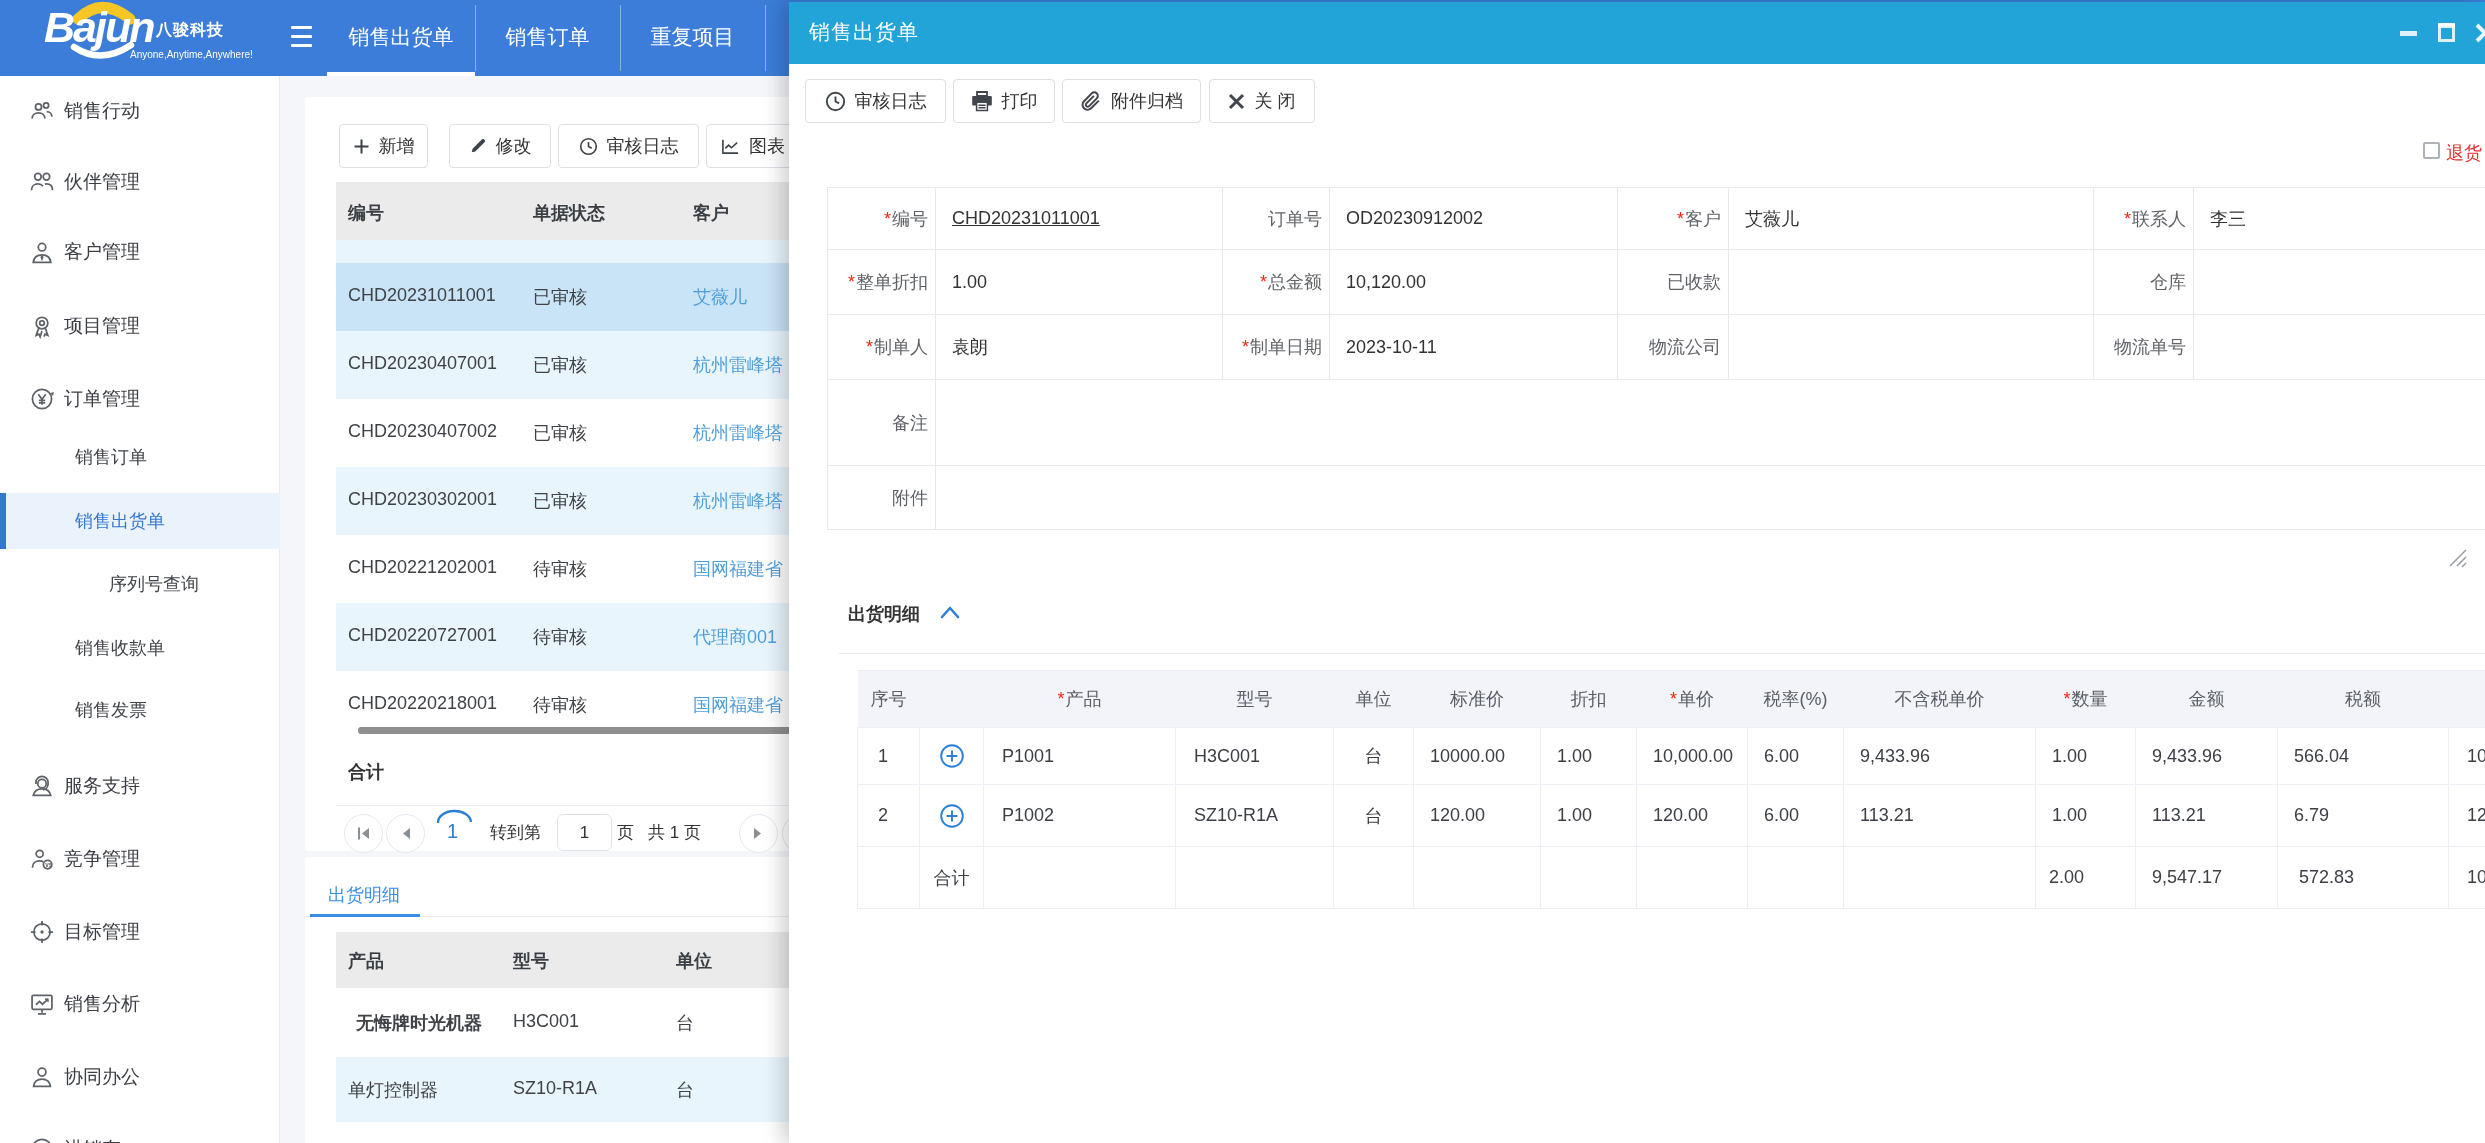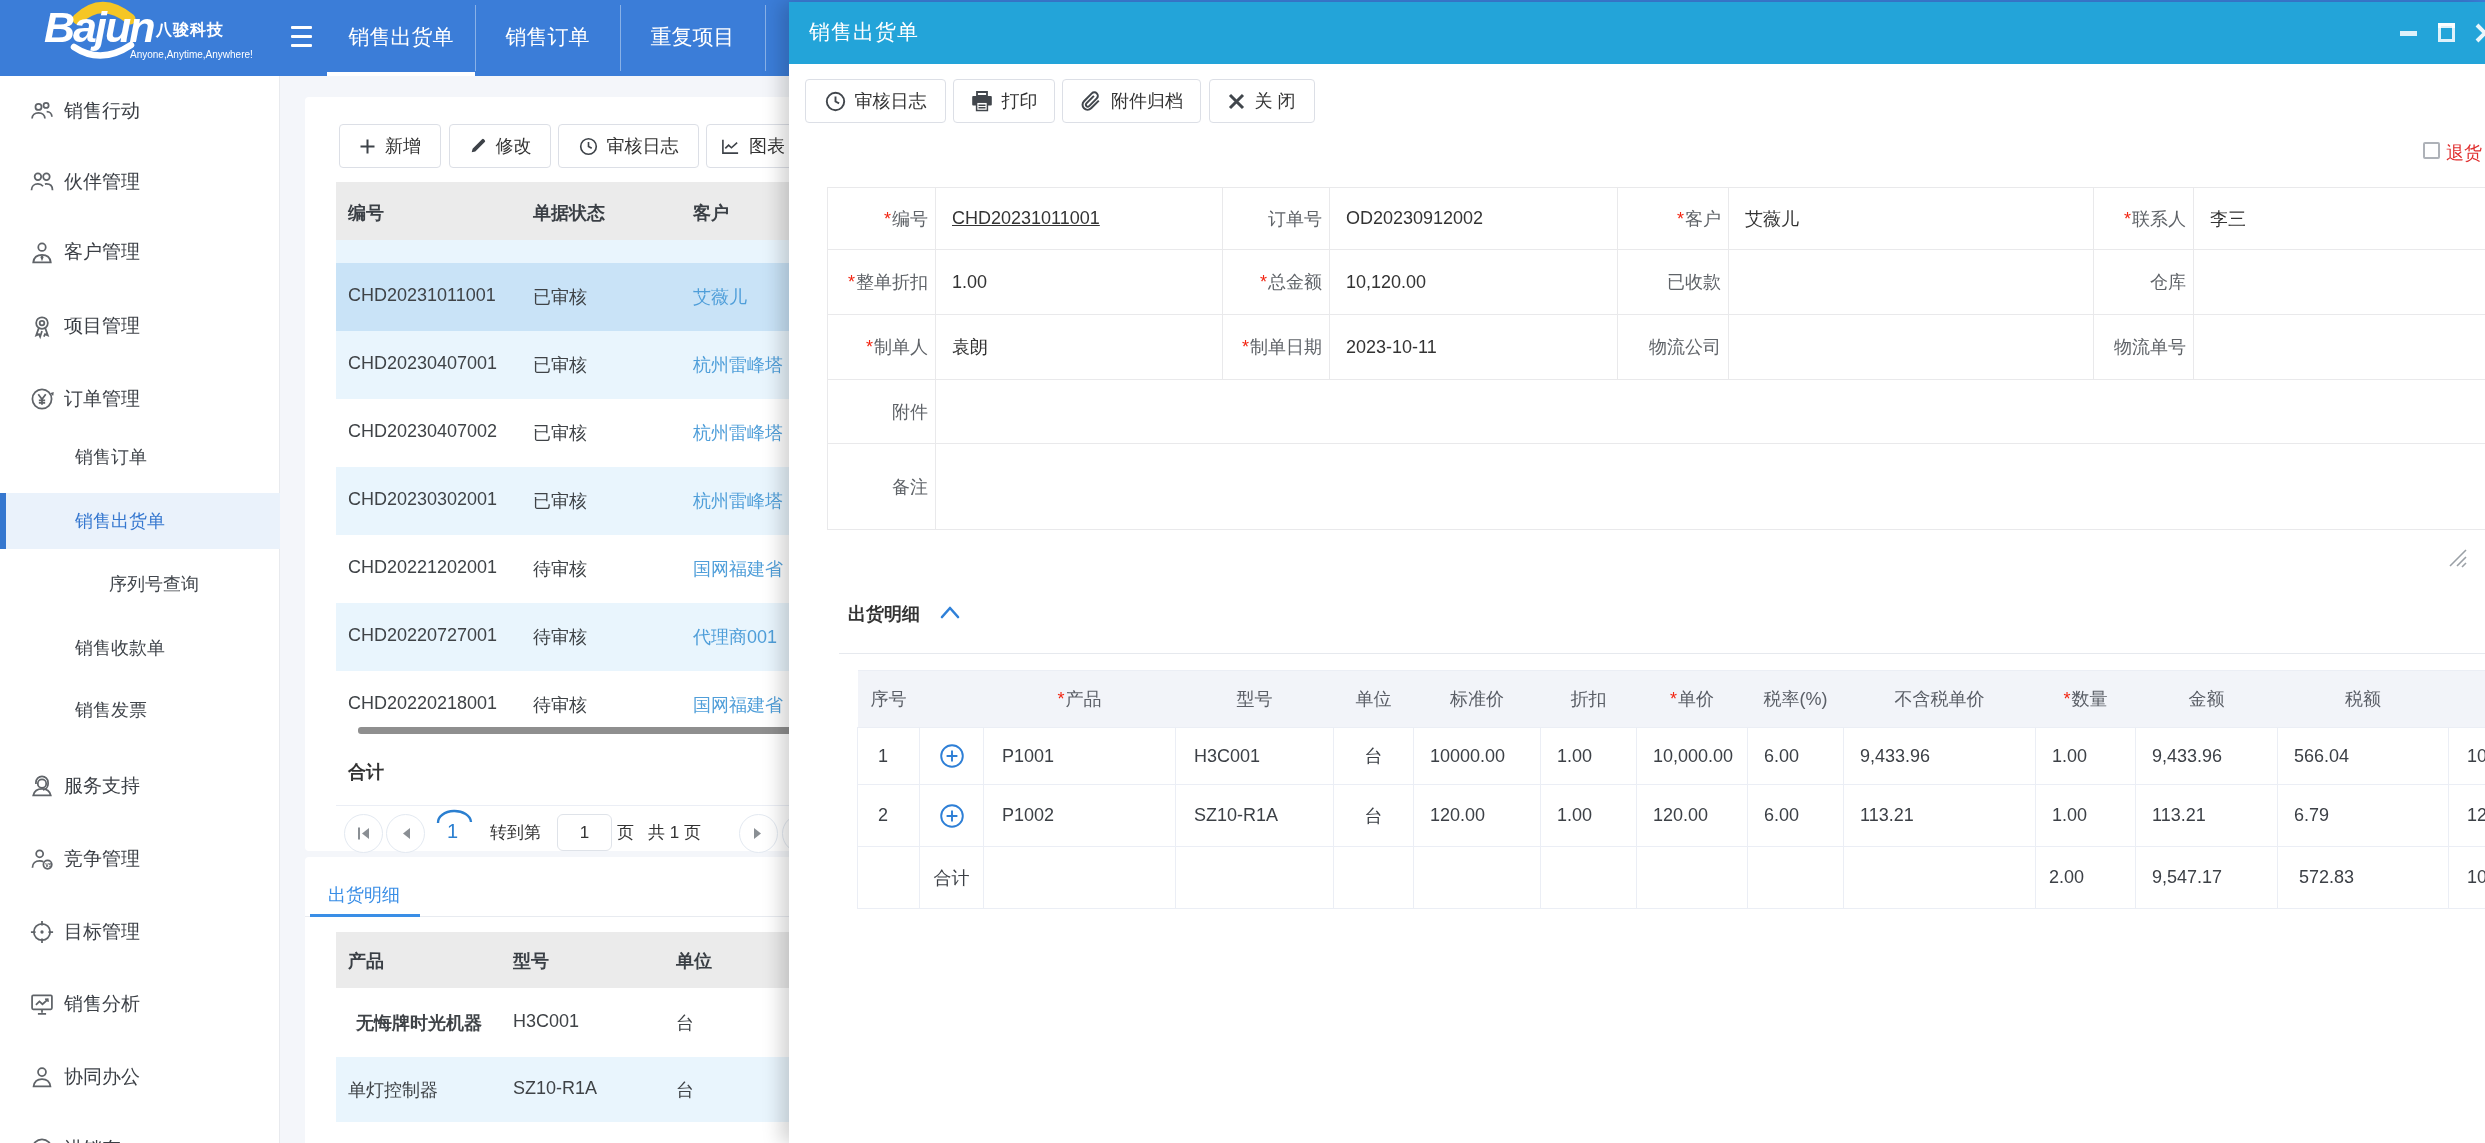--- a/index.html
+++ b/index.html
@@ -173,21 +173,21 @@
   <div class="mi" style="top:1056px;">
     <svg class="ic" viewBox="0 0 24 24" fill="none" stroke="#5f6368" stroke-width="1.5">
         <circle cx="12" cy="12" r="8.2"></circle>
         <path d="M8 10h8M8 13h8"></path>
       </svg>
     <span class="tx">进销存</span>
     </div>
 </div>
 
 <div class="card" style="left:305px;top:97px;width:2135px;height:754px;">
-  <div class="btn" style="left:34px;top:27px;width:102px;text-align:center;">
+  <div class="btn" style="left:34px;top:27px;width:89px;text-align:center;">
       <svg width="17" height="17" viewBox="0 0 17 17">
         <path d="M8.5 1.5v14M1.5 8.5h14" stroke="#3d4248" stroke-width="2"></path>
       </svg>
       <span>新增</span>
     </div>
   <div class="btn" style="left:144px;top:27px;width:102px;">
       <svg width="18" height="18" viewBox="0 0 20 20">
         <path d="M3 17l1-4L14.5 2.5a1.4 1.4 0 0 1 2 0l1 1a1.4 1.4 0 0 1 0 2L7 16z" fill="#3d4248"></path>
       </svg>
       <span>修改</span>
@@ -386,26 +386,26 @@
     <tr style="height:65px;">
       <td class="lb"><span class="req">*</span>制单人</td>
           <td class="vl">袁朗</td>
       <td class="lb"><span class="req">*</span>制单日期</td>
           <td class="vl">2023-10-11</td>
       <td class="lb">物流公司</td>
           <td class="vl"></td>
       <td class="lb">物流单号</td>
           <td class="vl"></td>
     </tr>
+    <tr style="height:86px;">
+          <td class="lb">备注</td>
+          <td class="vl" colspan="7"></td>
+        </tr>
     <tr style="height:64px;">
           <td class="lb">附件</td>
-          <td class="vl" colspan="7"></td>
-        </tr>
-    <tr style="height:86px;">
-          <td class="lb">备注</td>
           <td class="vl" colspan="7"></td>
         </tr>
   </tbody>
     </table>
 
   <div class="abs" style="left:59px;top:600px;font-weight:bold;font-size:18px;">出货明细</div>
   <svg class="abs" style="left:150px;top:602px;" width="22" height="16" viewBox="0 0 22 16">
       <path d="M3 13L11 4l8 9" fill="none" stroke="#2f80d8" stroke-width="2.6" stroke-linecap="round" stroke-linejoin="round"></path>
     </svg>
   <div class="abs" style="left:50px;top:651px;width:1646px;height:1px;background:#e6e9ee;"></div>

